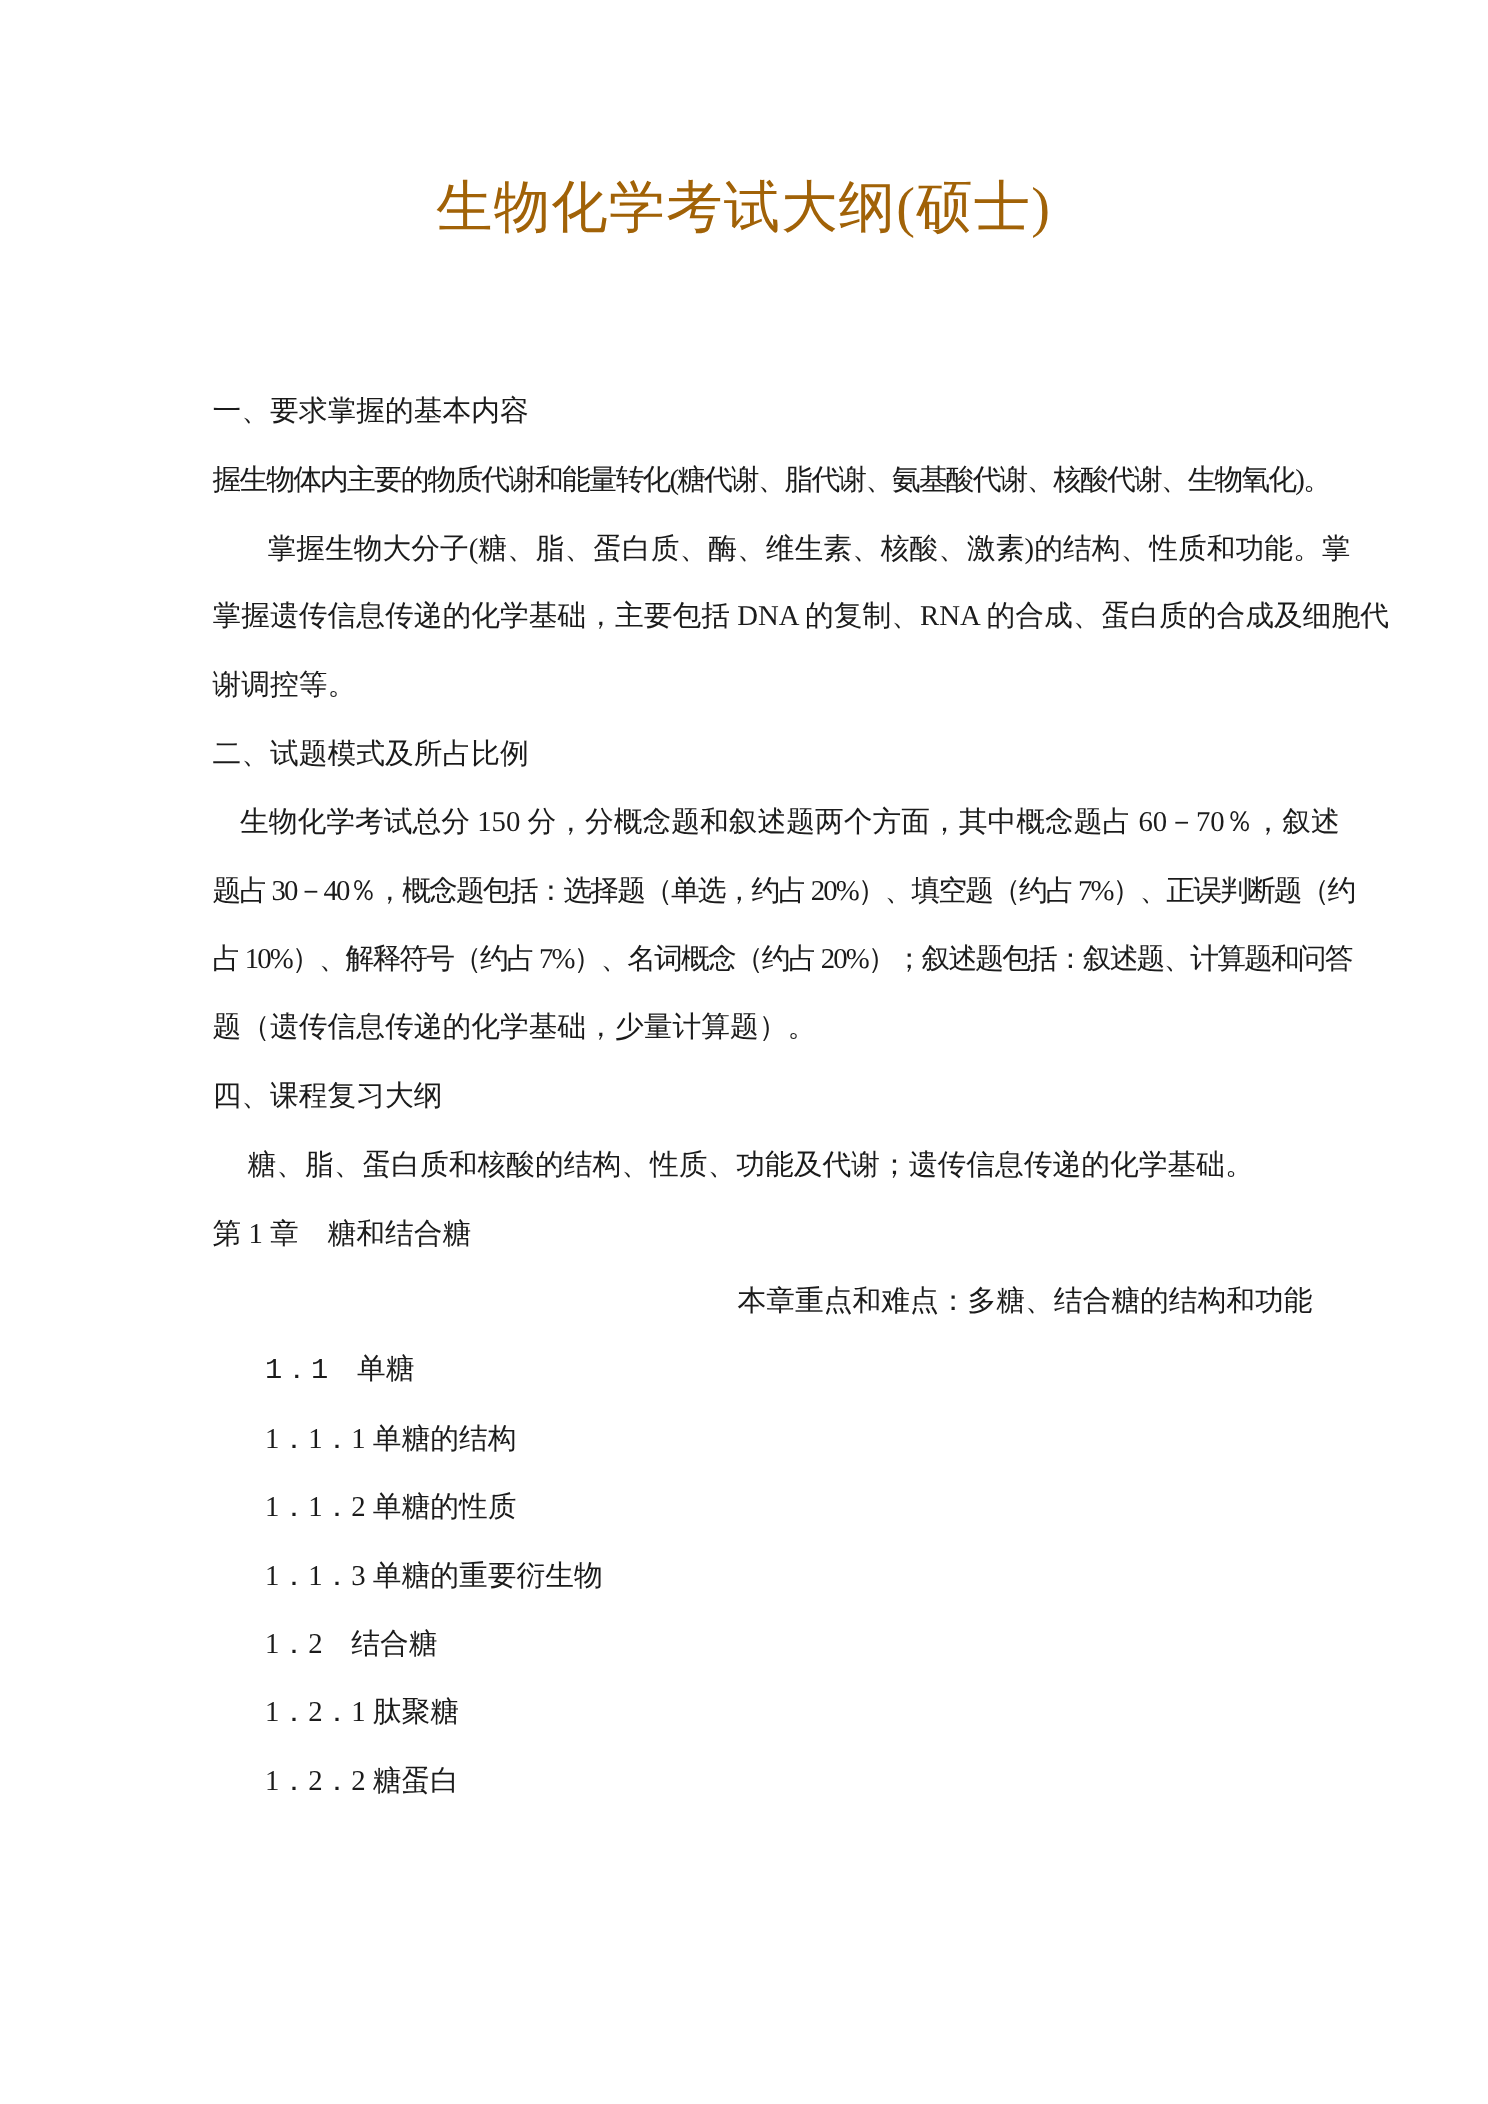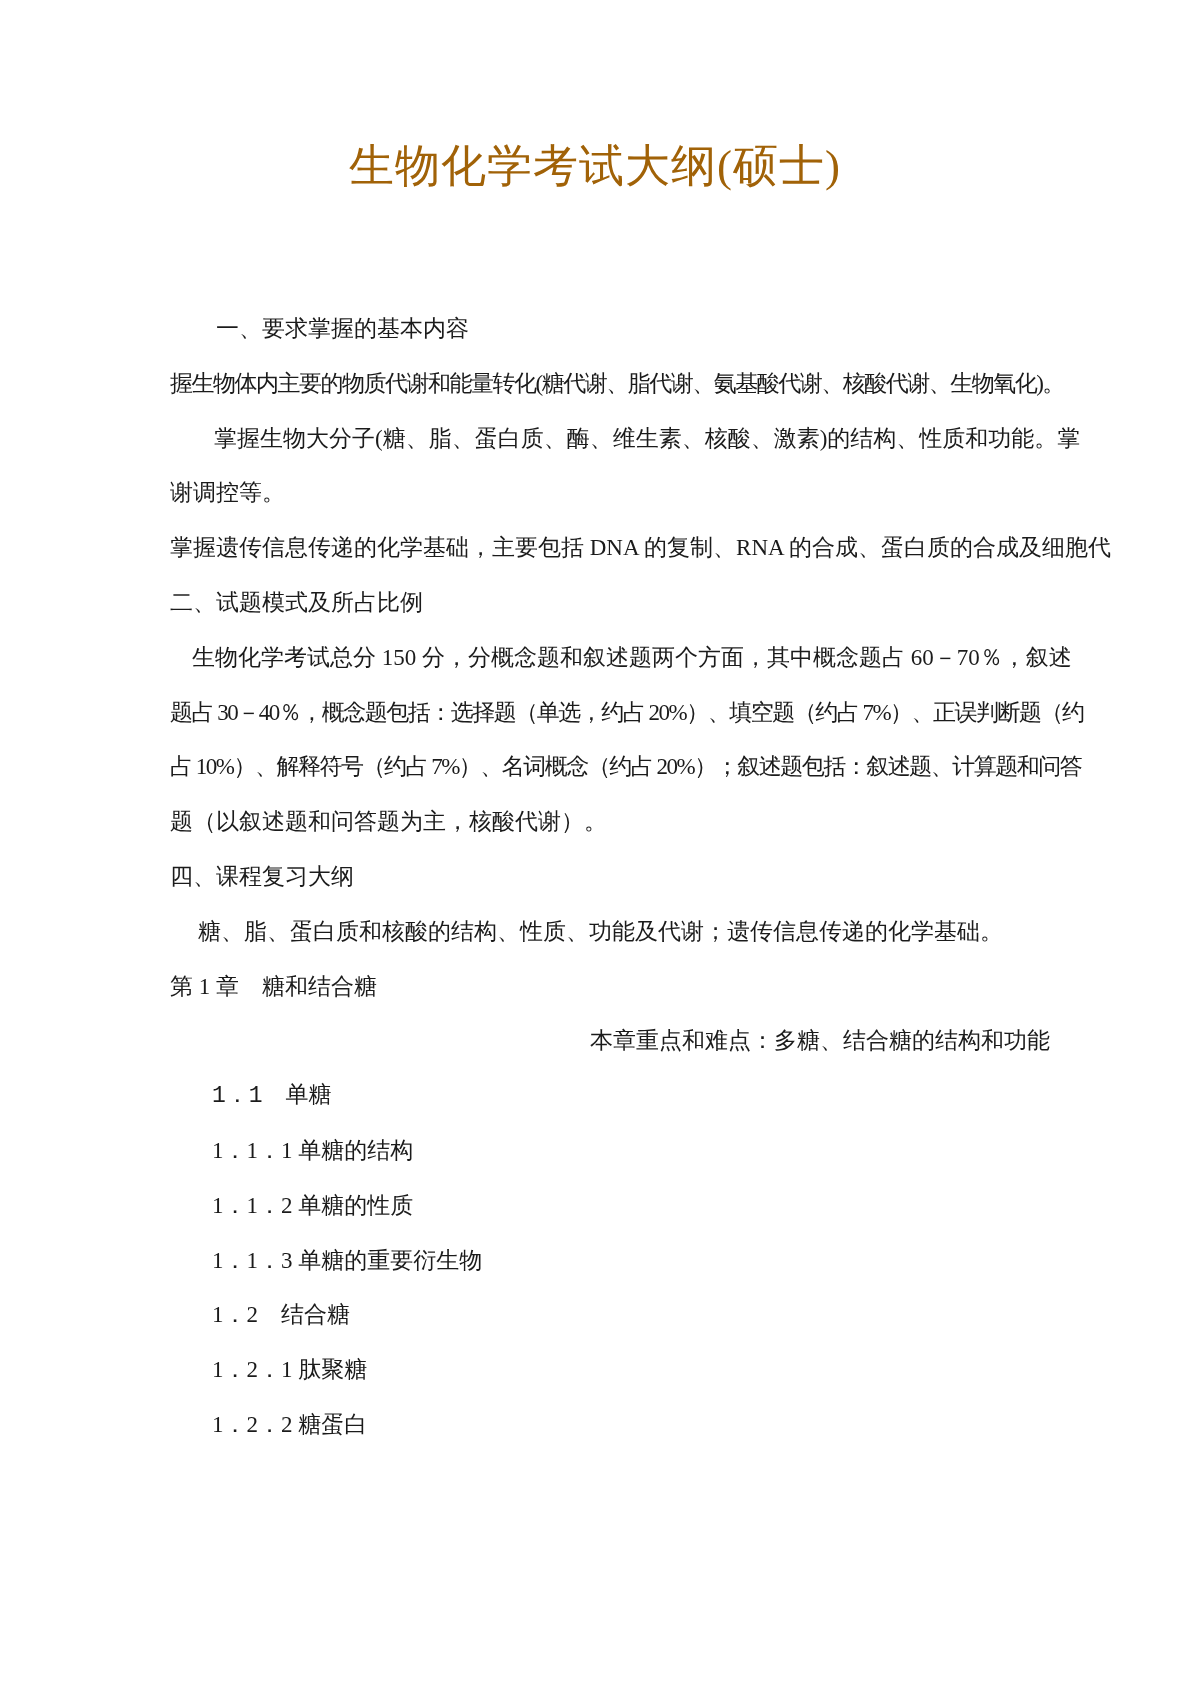--- a/index.html
+++ b/index.html
@@ -44,30 +44,30 @@
   .line.tight {
     letter-spacing: -1.5px;
   }
 </style>
 </head>
 <body>
 
 <div class="page" style="background: rgb(255, 255, 255);">
   <h1 class="doc-title" style="color: #a16207;">生物化学考试大纲(硕士)</h1>
   <div class="doc-body" id="doc-body" style="color: rgb(27, 27, 27);">
-      <div class="line" style="padding-left: 0px; margin-left: 46px;">一、要求掌握的基本内容</div>
+      <div class="line" style="padding-left: 0px;">一、要求掌握的基本内容</div>
       <div class="line fill tight" style="padding-left: 0px;">握生物体内主要的物质代谢和能量转化(糖代谢、脂代谢、氨基酸代谢、核酸代谢、生物氧化)。</div>
       <div class="line fill" style="padding-left: 44px;">掌握生物大分子(糖、脂、蛋白质、酶、维生素、核酸、激素)的结构、性质和功能。掌</div>
+      <div class="line fill" style="padding-left: 0px;">掌握遗传信息传递的化学基础，主要包括 DNA 的复制、RNA 的合成、蛋白质的合成及细胞代</div>
       <div class="line" style="padding-left: 0px;">谢调控等。</div>
-      <div class="line fill" style="padding-left: 0px;">掌握遗传信息传递的化学基础，主要包括 DNA 的复制、RNA 的合成、蛋白质的合成及细胞代</div>
       <div class="line" style="padding-left: 0px;">二、试题模式及所占比例</div>
       <div class="line fill" style="padding-left: 22px;">生物化学考试总分 150 分，分概念题和叙述题两个方面，其中概念题占 60－70％，叙述</div>
       <div class="line fill tight" style="padding-left: 0px;">题占 30－40％，概念题包括：选择题（单选，约占 20%）、填空题（约占 7%）、正误判断题（约</div>
       <div class="line fill tight" style="padding-left: 0px;">占 10%）、解释符号（约占 7%）、名词概念（约占 20%）；叙述题包括：叙述题、计算题和问答</div>
-      <div class="line" style="padding-left: 0px;">题（以叙述题和问答题为主，核酸代谢）。</div>
+      <div class="line" style="padding-left: 0px;">题（遗传信息传递的化学基础，少量计算题）。</div>
       <div class="line" style="padding-left: 0px;">四、课程复习大纲</div>
       <div class="line" style="padding-left: 28px;">糖、脂、蛋白质和核酸的结构、性质、功能及代谢；遗传信息传递的化学基础。</div>
       <div class="line" style="padding-left: 0px;">第 1 章　糖和结合糖</div>
       <div class="line" style="padding-left: 42px; text-align: right;">本章重点和难点：多糖、结合糖的结构和功能</div>
       <div class="line" style="padding-left: 42px; font-family: Liberation Mono, monospace;">1．1　单糖</div>
       <div class="line" style="padding-left: 42px;">1．1．1 单糖的结构</div>
       <div class="line" style="padding-left: 42px;">1．1．2 单糖的性质</div>
       <div class="line" style="padding-left: 42px;">1．1．3 单糖的重要衍生物</div>
       <div class="line" style="padding-left: 42px;">1．2　结合糖</div>
       <div class="line" style="padding-left: 42px;">1．2．1 肽聚糖</div>

